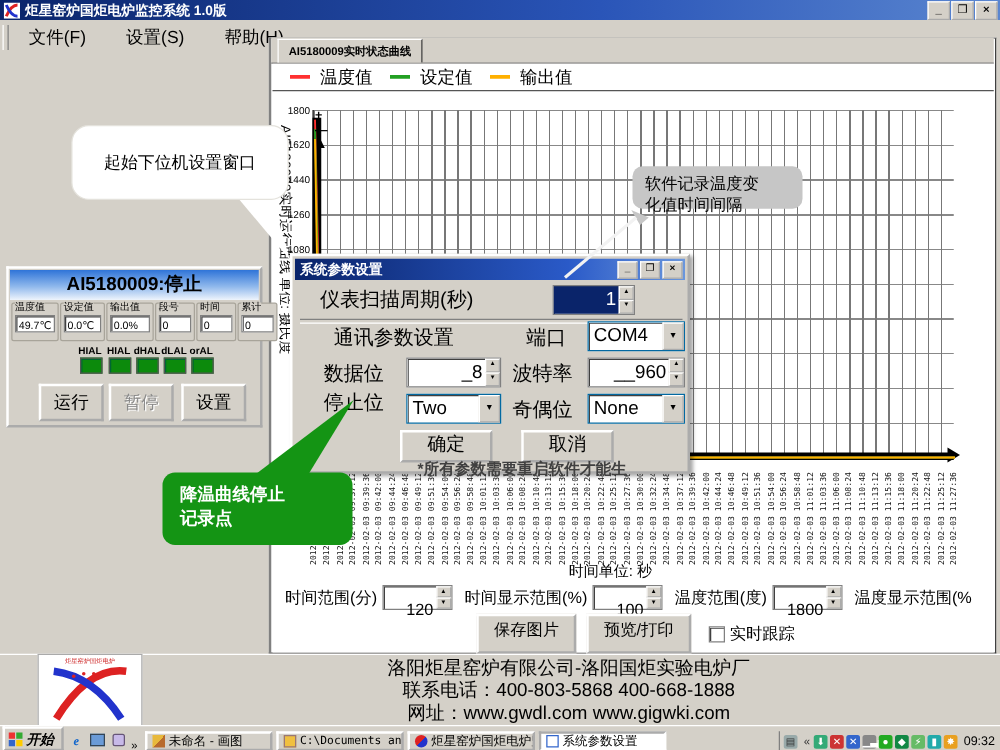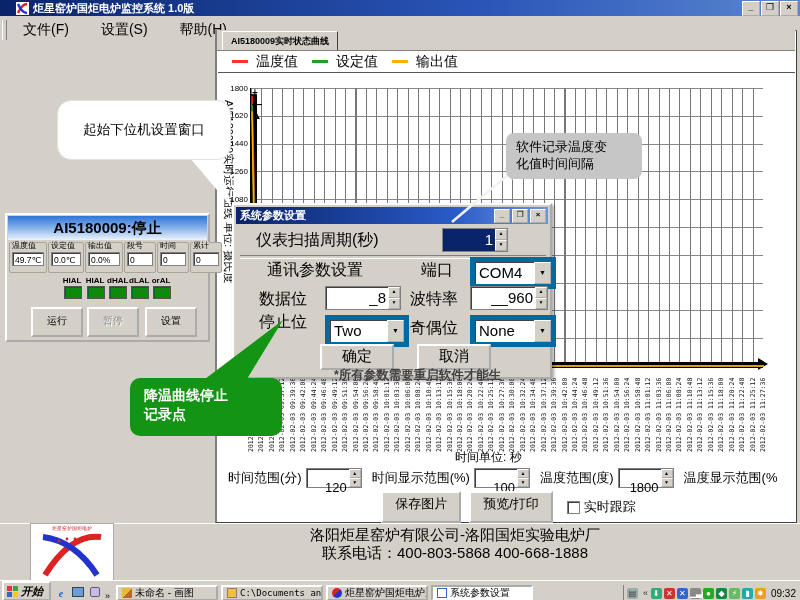--- a/index.html
+++ b/index.html
@@ -1,21 +1,21 @@
 <!DOCTYPE html>
 <html><head>
 <meta charset="utf-8">
 <style>
   html,body{margin:0;padding:0;}
   #screen{position:relative;width:800px;height:600px;background:#d4d0c8;overflow:hidden;
     font-family:"Liberation Sans","DejaVu Sans",sans-serif;color:#000;}
   .abs{position:absolute;}
   
   .titlebar{left:0;top:0;width:800px;height:16px;background:linear-gradient(90deg,#0a246a,#2a55b8 60%,#5a86d0);
-    display:flex;align-items:center;color:#fff;font-size:11px;font-weight:bold;padding-left:16px;box-sizing:border-box;}
+    display:flex;align-items:center;color:#fff;font-size:11px;font-weight:bold;padding-left:3px;box-sizing:border-box;}
   .titlebar .ttl{margin-left:4px;white-space:nowrap;}
   .winbtn{width:16px;height:13px;background:#d4d0c8;border:1px outset #fff;font-size:9px;line-height:11px;
     text-align:center;margin-left:1px;color:#000;font-weight:bold;}
   .menubar{left:0;top:16px;width:800px;height:28px;display:flex;align-items:center;font-size:14px;}
   .menugrip{width:3px;height:20px;border-left:1px solid #fff;border-right:1px solid #808080;margin:0 6px 0 2px;}
   .menuitem{padding:2px 10px;margin-right:12px;}
   
   .panel{left:215px;top:30px;width:582px;height:493px;background:#fff;border-left:2px solid #808080;
     border-top:1px solid #808080;border-right:1px solid #404040;border-bottom:1px solid #404040;box-sizing:border-box;}
   .tabstrip{left:217px;top:30px;width:578px;height:20px;background:#d4d0c8;border-bottom:1px solid #808080;}
@@ -48,43 +48,43 @@
   .devtitle{position:absolute;left:1px;top:1px;width:199px;height:24px;text-align:center;font-size:15px;font-weight:bold;
     background:linear-gradient(180deg,#2f74d8 0%,#8fb8ec 55%,#eef4fc 100%);line-height:24px;}
   .cellwrap{position:absolute;left:2px;top:27px;display:flex;gap:1px;}
   .cell{border:1px solid #a8a49a;border-radius:2px;position:relative;height:29px;background:#d4d0c8;}
   .cell .clabel{position:absolute;top:-1px;left:2px;font-size:8px;background:#d4d0c8;line-height:8px;}
   .cell .cval{position:absolute;left:2px;right:2px;top:9px;height:14px;background:#fff;border:1px solid #808080;
     box-shadow:inset 1px 1px 0 #404040;font-size:8.5px;padding:2px 1px 0 2px;box-sizing:border-box;white-space:nowrap;}
   .alabel{position:absolute;font-size:8px;font-weight:bold;top:61px;width:20px;text-align:center;}
   .aled{position:absolute;top:71px;width:16px;height:11px;background:#0c8a0c;border:1px solid #555;box-shadow:inset 1px 1px 0 #063;}
   .dbtn{position:absolute;top:92px;height:26px;width:48px;background:#d4d0c8;border:2px outset #fff;
-    font-size:10px;text-align:center;line-height:24px;}
+    font-size:14px;text-align:center;line-height:24px;}
   .dbtn.disabled{color:#8a8a8a;text-shadow:1px 1px 0 #fff;}
   
   .dialog{left:232px;top:203px;width:320px;height:176px;background:#d4d0c8;border:2px outset #fff;
     box-shadow:2px 2px 3px rgba(0,0,0,.35);box-sizing:border-box;z-index:20;}
   .dtitle{position:absolute;left:2px;top:2px;right:2px;height:17px;display:flex;align-items:center;
     background:linear-gradient(90deg,#0a246a,#2a5ac8 70%,#6a96dc);color:#fff;font-size:11px;font-weight:bold;padding-left:4px;}
   .dtitle .sp{flex:1;}
   .dwb{width:14px;height:12px;background:#d4d0c8;border:1px outset #fff;color:#000;font-size:8px;line-height:10px;
     text-align:center;margin-right:2px;font-weight:bold;}
   .dlabel{position:absolute;font-size:16px;white-space:nowrap;}
-  .combo{position:absolute;display:flex;background:#fff;border:5px solid #0369a1;box-shadow:inset 1px 1px 0 #404040;height:22px;}
+  .combo{position:absolute;display:flex;background:#fff;border:1px solid #0369a1;box-shadow:inset 1px 1px 0 #404040;height:22px;}
   .comboval{flex:1;font-size:15px;padding:2px 2px 0 4px;white-space:nowrap;}
   .combobtn{width:15px;background:#d4d0c8;border:1px outset #fff;font-size:7px;text-align:center;line-height:20px;}
   .dspin{position:absolute;display:flex;background:#fff;border:1px solid #808080;box-shadow:inset 1px 1px 0 #404040;height:22px;}
   .dspinval{flex:1;font-size:15px;text-align:right;padding:2px 2px 0 2px;white-space:nowrap;}
   .groove{position:absolute;height:2px;border-top:1px solid #808080;border-bottom:1px solid #fff;}
   .dlgbtn{position:absolute;height:22px;background:#d4d0c8;border:2px outset #fff;font-size:15px;text-align:center;line-height:20px;}
   .rednote{position:absolute;color:#404040;font-size:12.5px;font-weight:bold;white-space:nowrap;}
   
   .callout-white{left:57px;top:100px;width:172px;height:58px;background:#fff;border:1px solid #e4e2dc;border-radius:14px;
     display:flex;align-items:center;justify-content:center;font-size:13.5px;z-index:30;}
-  .callout-gray{left:506px;top:133px;width:136px;height:46px;background:#c6c6c6;border-radius:8px;
+  .callout-gray{left:506px;top:133px;width:136px;height:34px;background:#c6c6c6;border-radius:8px;
     font-size:13px;line-height:17px;padding:5px 0 0 10px;box-sizing:border-box;z-index:30;}
   .callout-green{left:130px;top:378px;width:152px;height:58px;background:#149414;border-radius:10px;color:#fff;
     font-weight:bold;font-size:14px;line-height:19px;padding:8px 0 0 14px;box-sizing:border-box;z-index:30;}
   .pointer-svg{z-index:29;pointer-events:none;}
   
   .footer{left:0;top:523px;width:800px;height:57px;background:#d4d0c8;border-top:1px solid #fff;}
   .logo{position:absolute;left:30px;top:-1px;width:82px;height:56px;background:#fff;border:1px solid #aaa;}
   .ftext{position:absolute;left:120px;right:10px;top:2px;text-align:center;font-size:15px;line-height:18px;}
   
   .taskbar{left:0;top:580px;width:800px;height:20px;background:#d4d0c8;border-top:1px solid #fff;display:flex;align-items:flex-end;}
@@ -382,20 +382,21 @@
         <path d="M12 6 Q44 10 66 44" stroke="#23c" stroke-width="6" fill="none"></path>
         <circle cx="28" cy="10" r="1.4" fill="#d22"></circle>
           <circle cx="36" cy="8" r="1.4" fill="#d22"></circle>
         <circle cx="44" cy="8" r="1.4" fill="#d22"></circle>
           <circle cx="52" cy="9" r="1.4" fill="#d22"></circle>
       </svg>
     </div>
     <div class="ftext">
       <div>洛阳炬星窑炉有限公司-洛阳国炬实验电炉厂</div>
       <div>联系电话：400-803-5868 400-668-1888</div>
+      <div>网址：www.gwdl.com  www.gigwki.com</div>
     </div>
   </div>
 
   <div class="abs taskbar">
     <span class="startbtn">
       <span class="flag">
           <div></div>
           <div></div>
           <div></div>
           <div></div>

